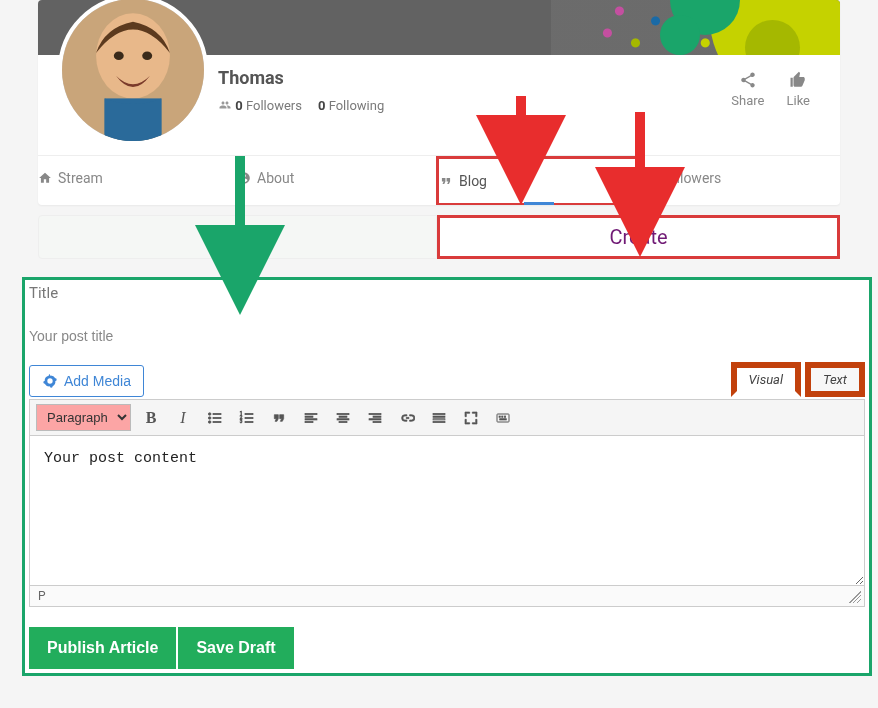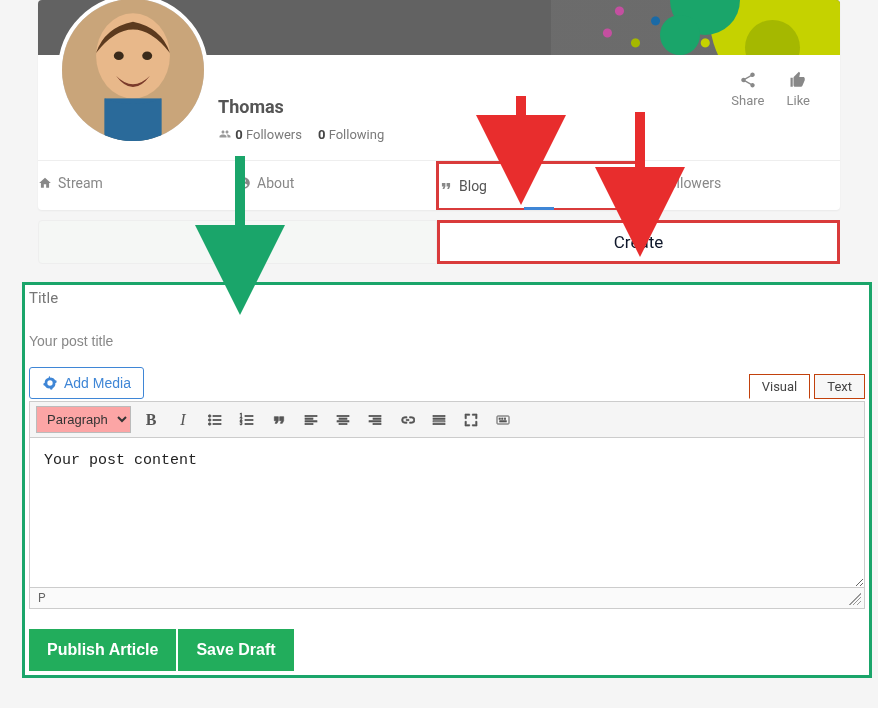--- a/index.html
+++ b/index.html
@@ -25,21 +25,21 @@
 
   
   .header { display: flex; align-items: flex-start; padding: 0 20px 10px 20px; position: relative; }
   .avatar-wrap { width: 160px; flex: 0 0 160px; position: relative; height: 90px; }
   .avatar {
     position: absolute; top: -60px; left: 0; width: 150px; height: 150px;
     border-radius: 50%; border: 4px solid #fff; background:#ccc;
     display:flex; align-items:center; justify-content:center; overflow:hidden;
   }
   .avatar svg { width:100%; height:100%; display:block; }
-  .info { flex: 1; padding-top: 41px; color: #5a5a5a; }
+  .info { flex: 1; padding-top: 12px; color: #5a5a5a; }
   .info h2 { font-size: 18px; font-weight: 700; color: #555; margin-bottom: 10px; }
   .stats { font-size: 13px; color:#7a7a7a; display:flex; gap:16px; margin-bottom:8px; }
   .stats b { color:#444; font-weight:700; }
   .views { font-size:13px; color:#7a7a7a; }
   .social { display:flex; gap:22px; padding-top:16px; padding-right:10px;}
   .social .sbtn { text-align:center; color:#888; font-size:13px; cursor:pointer; }
   .social .sbtn svg { display:block; margin:0 auto 4px; width:18px; height:18px; fill:#888; }
 
   
   .tabs { display:flex; border-top:1px solid #eee; }
@@ -53,42 +53,42 @@
   .tabs .tab.active::after{
     content:""; position:absolute; bottom:-2px; left:50%; transform:translateX(-50%);
     width:30px; height:3px; background:#3f86d6;
   }
 
   
   .create-bar { display:flex; margin:10px 38px; }
   .create-bar .half { flex:1; height:44px; }
   .create-bar .half.left { background:#f5f7f5; border:1px solid #eee; border-radius:4px 0 0 4px; }
   .create-bar .half.right {
-    background:#fff; border:3px solid #d93b3b; color:#0f172a;
-    display:flex; align-items:center; justify-content:center; font-size:17px;
+    background:#fff; border:3px solid #d93b3b; color:#701a75;
+    display:flex; align-items:center; justify-content:center; font-size:20px;
   }
 
   
   .editor-panel {
     border:3px solid #1aa56a; margin: 18px 6px 8px 22px; padding: 4px; background:#fff;
   }
   .editor-panel .title-label{ font-size:15px; color:#777; margin-bottom:24px;}
   .editor-panel .title-input{
     border:none; font-size:14px; color:#333; width:100%; outline:none; margin-bottom:18px;
   }
   .editor-panel .title-input::placeholder{ color:#888; }
 
   .media-row{ display:flex; align-items:flex-end; justify-content:space-between; margin-bottom:2px;}
   .add-media{
     border:1px solid #3f86d6; color:#3f86d6; background:#fff; padding:7px 12px; border-radius:3px;
     font-size:14px; display:inline-flex; align-items:center; gap:6px; cursor:pointer;
   }
   .add-media svg{ width:16px; height:16px; fill:#3f86d6;}
   .vt-tabs{ display:flex; gap:4px;}
-  .vt-tabs .btn{ padding:4px 12px; font-size:13px; border:1px solid #c2410c; color:#444; background:#f7f7f7; cursor:pointer;}
+  .vt-tabs .btn{ padding:4px 12px; font-size:13px; border:6px solid #c2410c; color:#444; background:#f7f7f7; cursor:pointer;font-style:italic;}
   .vt-tabs .btn.active{ background:#fff; border-bottom-color:#fff; position:relative; z-index:2; }
 
   .toolbar{ border:1px solid #ccc; background:#f5f5f5; padding:4px 6px; display:flex; align-items:center; gap:8px; }
   .format-select{ font-size:13px; padding:4px 6px; border:1px solid #bbb; background:#fca5a5; color:#333; }
   .tbtn{ width:24px; height:24px; display:flex; align-items:center; justify-content:center; cursor:pointer; color:#555;}
   .tbtn svg{ width:16px; height:16px; fill:#555; stroke:#555;}
   .tbtn .ff{ font-family: Georgia, serif; font-size:16px; }
   .content-area{
     border:1px solid #ccc; border-top:none; min-height:150px; padding:14px;
     font-family: Liberation Mono, monospace; font-size:15px; color:#222; resize:vertical; overflow:auto;

